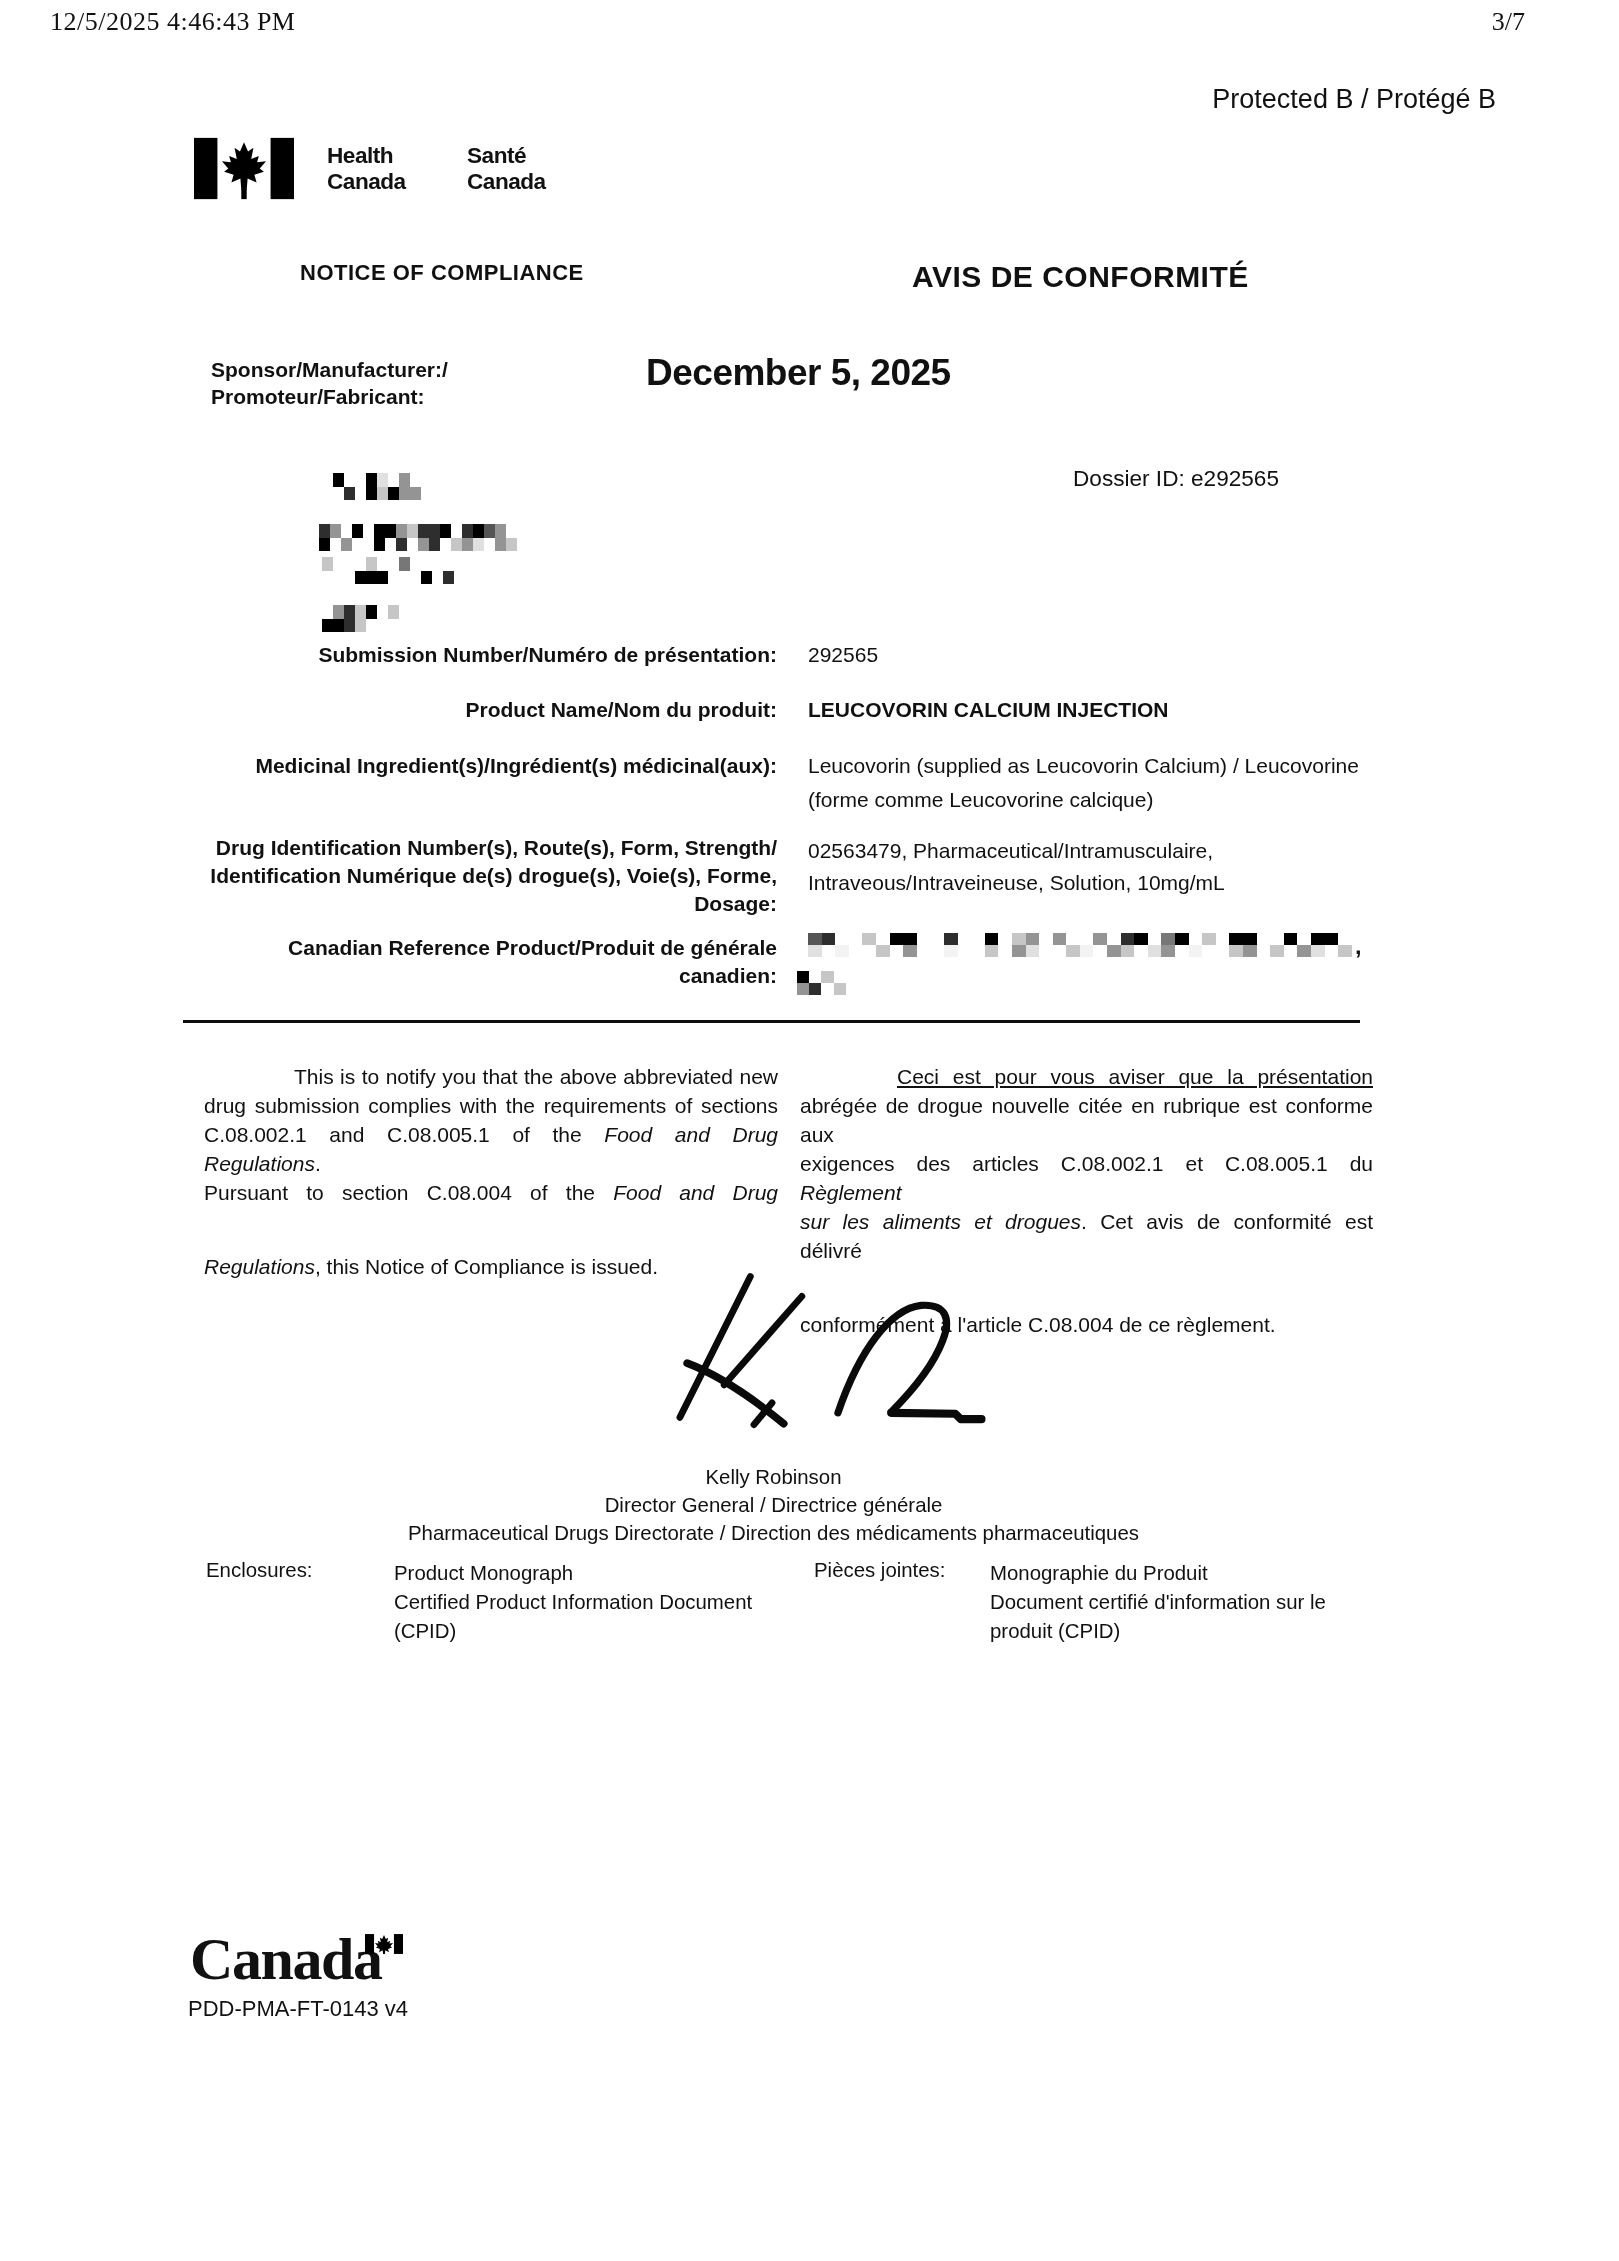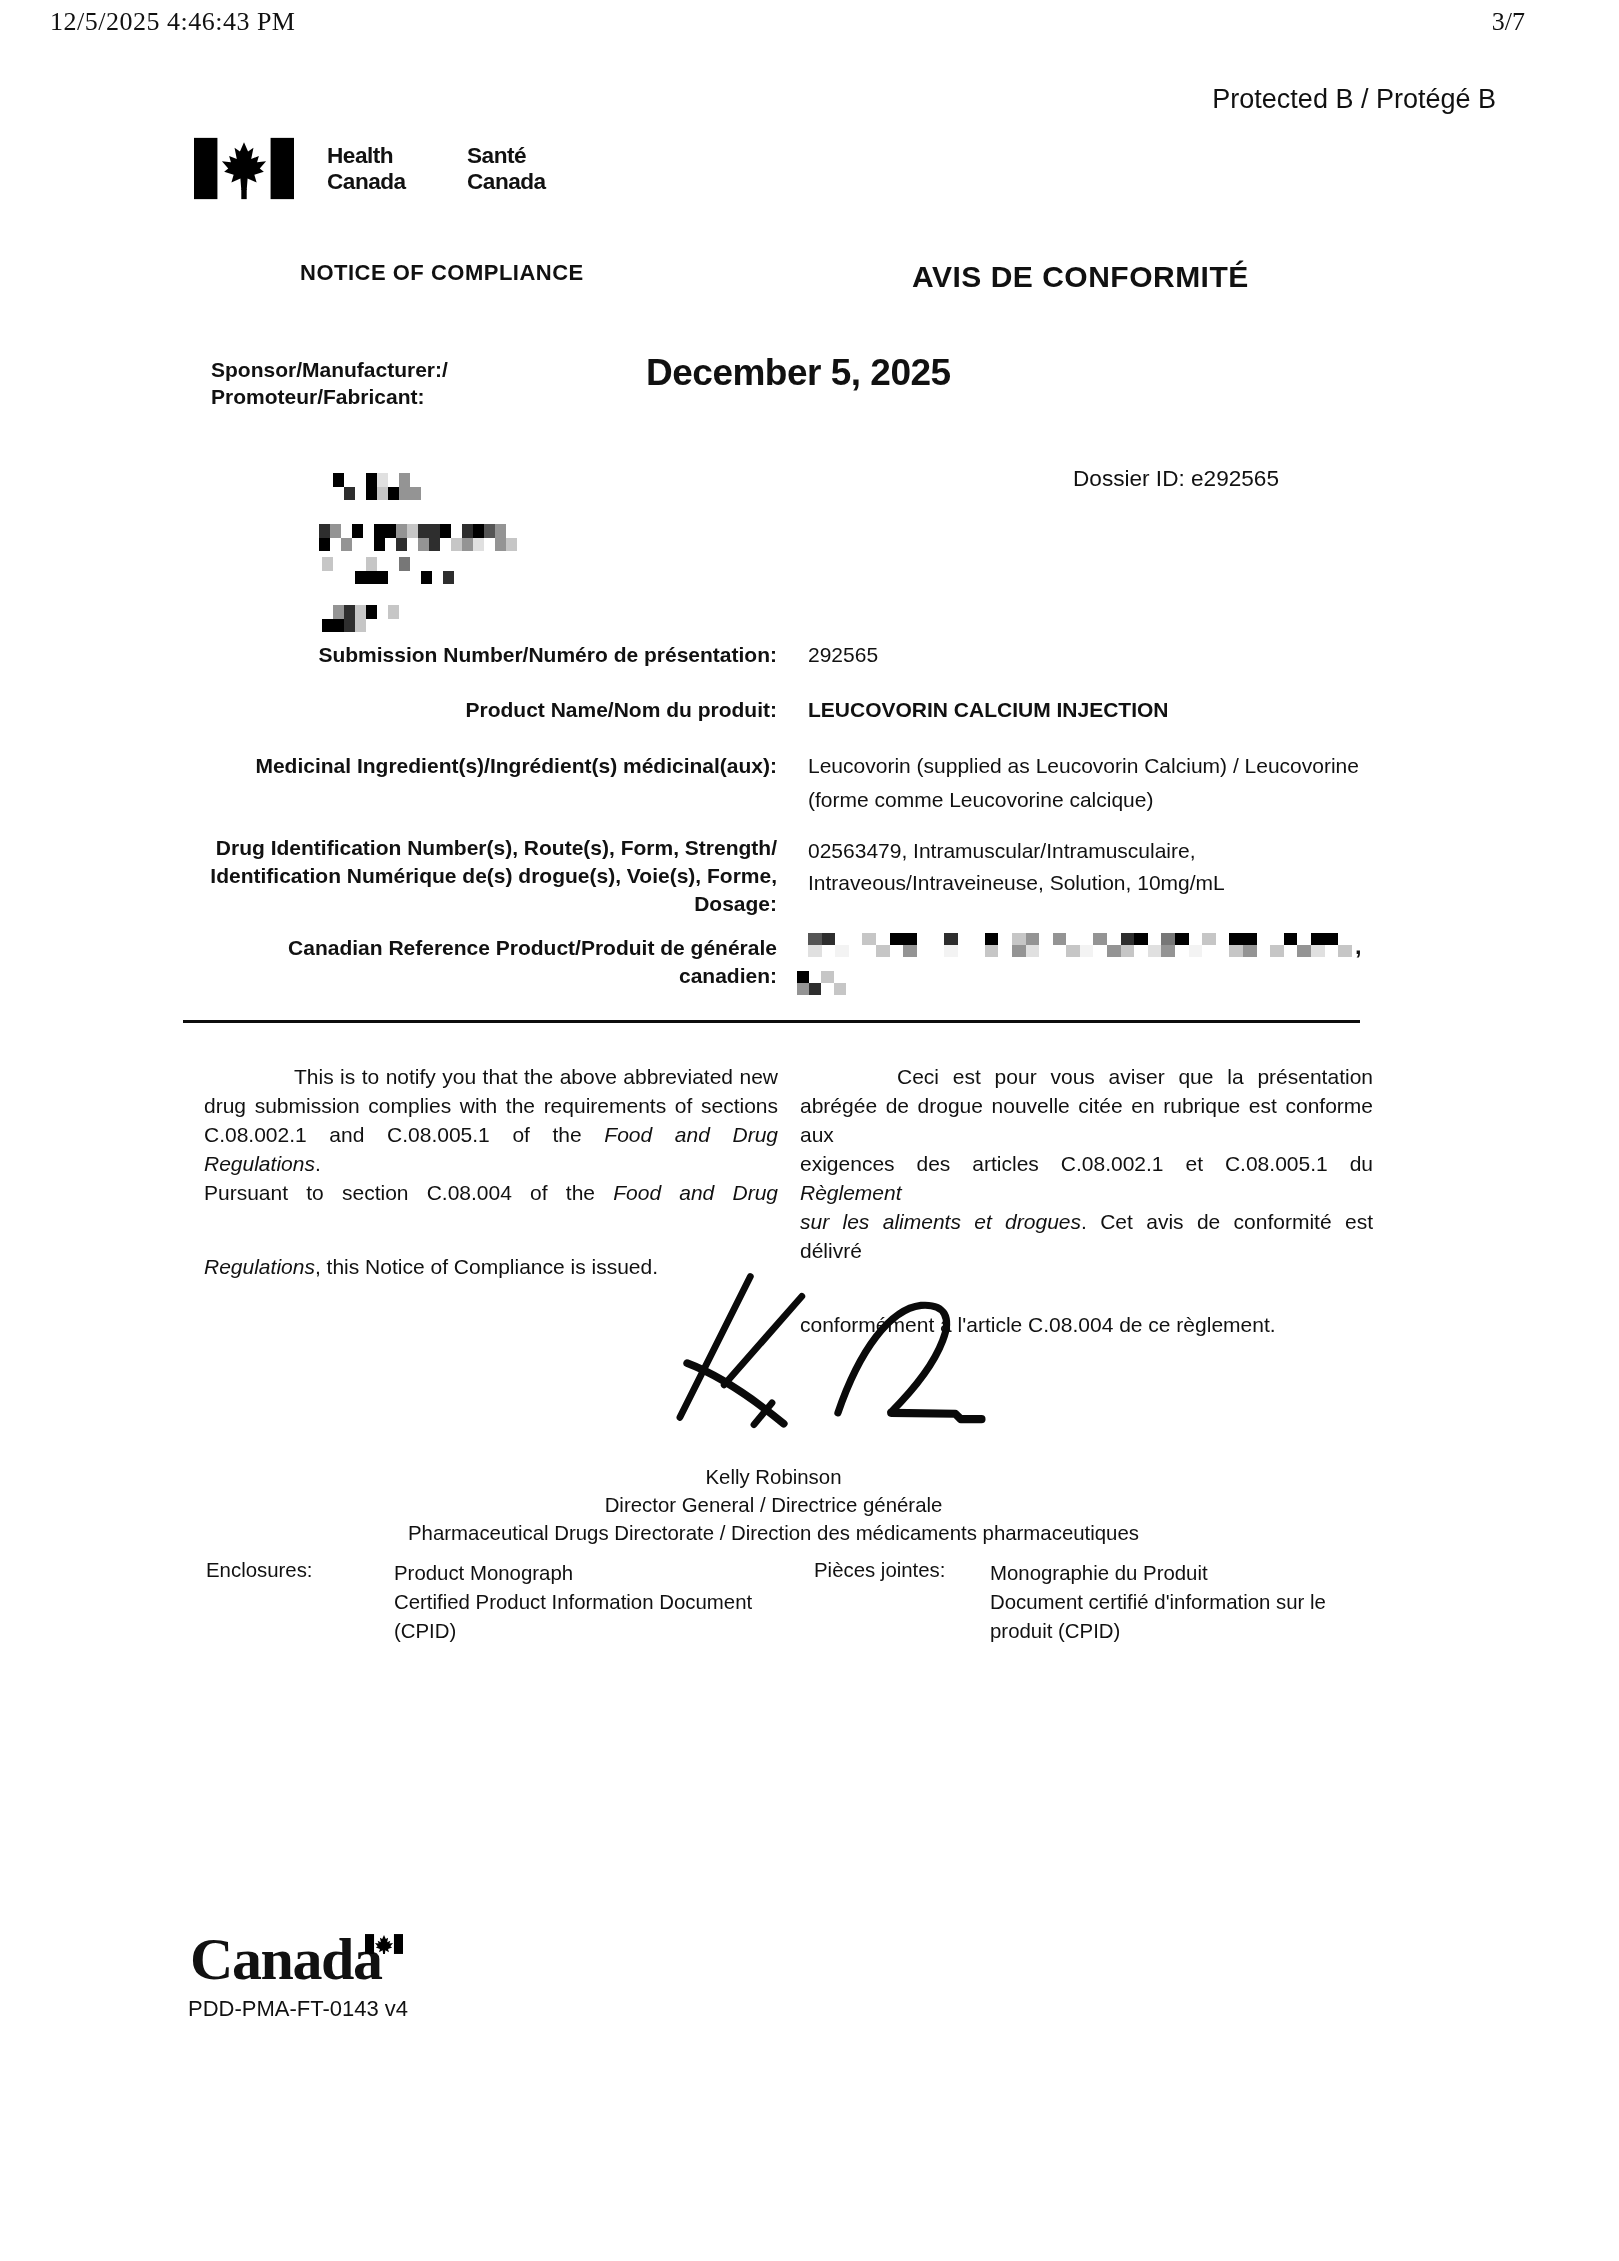--- a/index.html
+++ b/index.html
@@ -31,21 +31,21 @@
   .fvalue{left:808px;font-size:21px;line-height:28px;white-space:nowrap;}
   .rule{left:183px;top:1020px;width:1177px;height:3.2px;background:#0d0d0d;}
   
   .para{width:574px;font-size:21px;line-height:29px;}
   .para-line{text-align:justify;text-align-last:justify;white-space:normal;}
   .para-line.last{text-align-last:left;margin-top:45px;}
   .para-line i{font-style:italic;}
   .para-en{left:204px;top:1062px;}
   .para-fr{left:800px;top:1062px;width:573px;}
   .indent-en{text-indent:90px;}
-  .indent-fr{text-indent:97px;}
+  .indent-fr{text-indent:97px;text-decoration:underline;}
   
   .sig{left:665px;top:1272px;width:326px;height:158px;}
   .signatory{left:181px;top:1463px;width:1185px;text-align:center;font-size:20.4px;line-height:28px;}
   
   .enc-label{left:206px;top:1559px;font-size:20.4px;}
   .enc-items-en{left:394px;top:1559px;font-size:20.4px;line-height:29px;}
   .pj-label{left:814px;top:1559px;font-size:20.4px;}
   .enc-items-fr{left:990px;top:1559px;font-size:20.4px;line-height:29px;}
   
   .wordmark{left:190px;top:1925px;font-family:"Liberation Serif",serif;font-size:60px;font-weight:700;letter-spacing:-1.4px;}
@@ -209,21 +209,21 @@
   <div class="abs flabel" style="top:696px;">Product Name/Nom du produit:</div>
   <div class="abs fvalue b" style="top:696px;">LEUCOVORIN CALCIUM INJECTION</div>
 
   <div class="abs flabel" style="top:752px;">Medicinal Ingredient(s)/Ingrédient(s) médicinal(aux):</div>
   <div class="abs fvalue" style="top:752px;">Leucovorin (supplied as Leucovorin Calcium) / Leucovorine</div>
   <div class="abs fvalue" style="top:786px;">(forme comme Leucovorine calcique)</div>
 
   <div class="abs flabel" style="top:834px;">Drug Identification Number(s), Route(s), Form, Strength/</div>
   <div class="abs flabel" style="top:862px;">Identification Numérique de(s) drogue(s), Voie(s), Forme,</div>
   <div class="abs flabel" style="top:890px;">Dosage:</div>
-  <div class="abs fvalue" style="top:837px;">02563479, Intramuscular/Intramusculaire,</div>
+  <div class="abs fvalue" style="top:837px;">02563479, Pharmaceutical/Intramusculaire,</div>
   <div class="abs fvalue" style="top:869px;">Intraveous/Intraveineuse, Solution, 10mg/mL</div>
 
   <div class="abs flabel" style="top:934px;">Canadian Reference Product/Produit de générale</div>
   <div class="abs flabel" style="top:962px;">canadien:</div>
   <div class="mosaic" style="left: 808px; top: 933px; display: grid; grid-template-columns: repeat(40, 13.6px); grid-auto-rows: 12.2px;">
       <div style="background: rgb(85, 85, 85);"></div>
       <div style="background: rgb(46, 46, 46);"></div>
       <div style="background: transparent;"></div>
       <div style="background: transparent;"></div>
       <div style="background: rgb(198, 198, 198);"></div>

